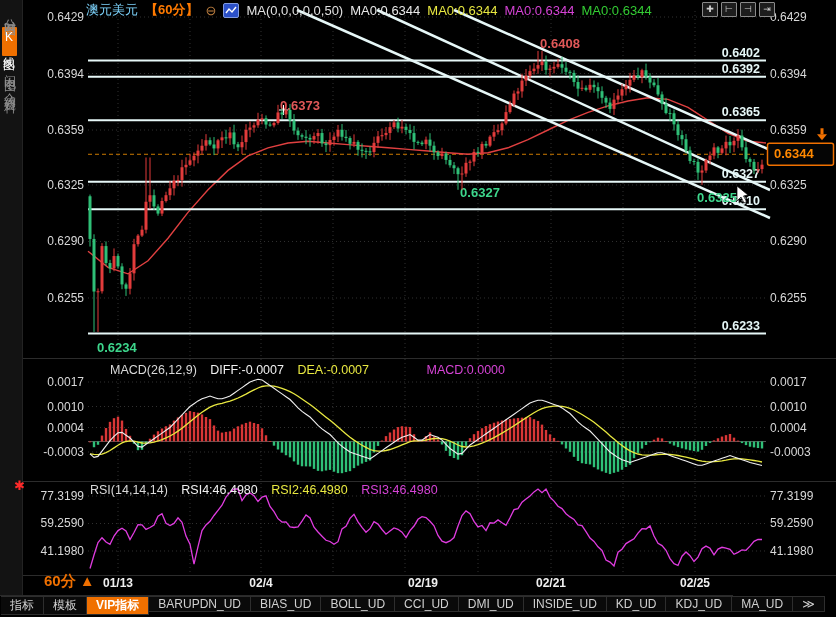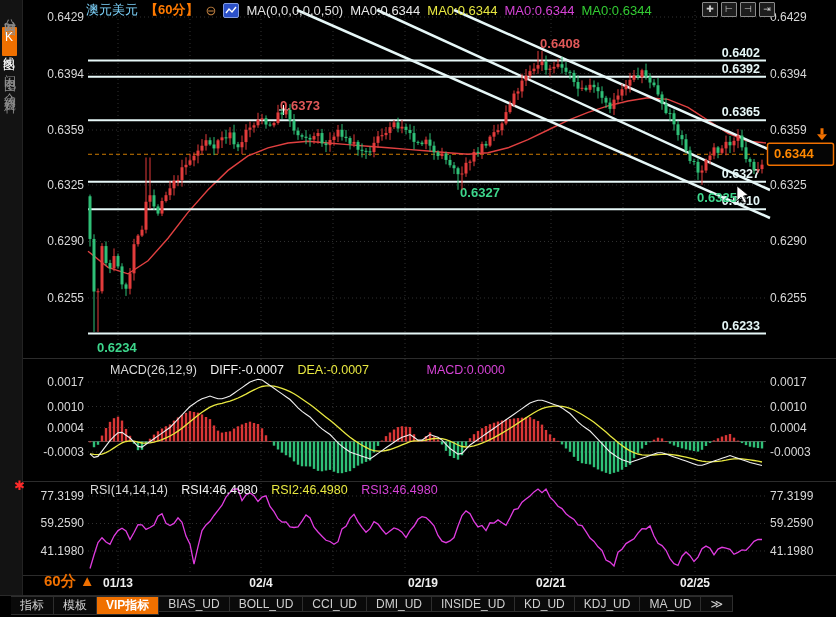--- a/index.html
+++ b/index.html
@@ -701,20 +701,21 @@
       <span class="date-label" style="left: 405px; padding-left: 36px;">02/19</span>
       <span class="date-label" style="left: 551px;">02/21</span>
       <span class="date-label" style="left: 695px;">02/25</span>
     </div>
 
   <div id="toolbar">
     <div class="tb-spacer"></div>
   <div class="tb-btn">指标</div>
       <div class="tb-btn">模板</div>
       <div class="tb-btn active">VIP指标</div>
+      <div class="tb-btn">BARUPDN_UD</div>
       <div class="tb-btn">BIAS_UD</div>
       <div class="tb-btn">BOLL_UD</div>
       <div class="tb-btn">CCI_UD</div>
       <div class="tb-btn">DMI_UD</div>
       <div class="tb-btn">INSIDE_UD</div>
       <div class="tb-btn">KD_UD</div>
       <div class="tb-btn">KDJ_UD</div>
       <div class="tb-btn">MA_UD</div>
       <div class="tb-btn">≫</div>
     </div>

